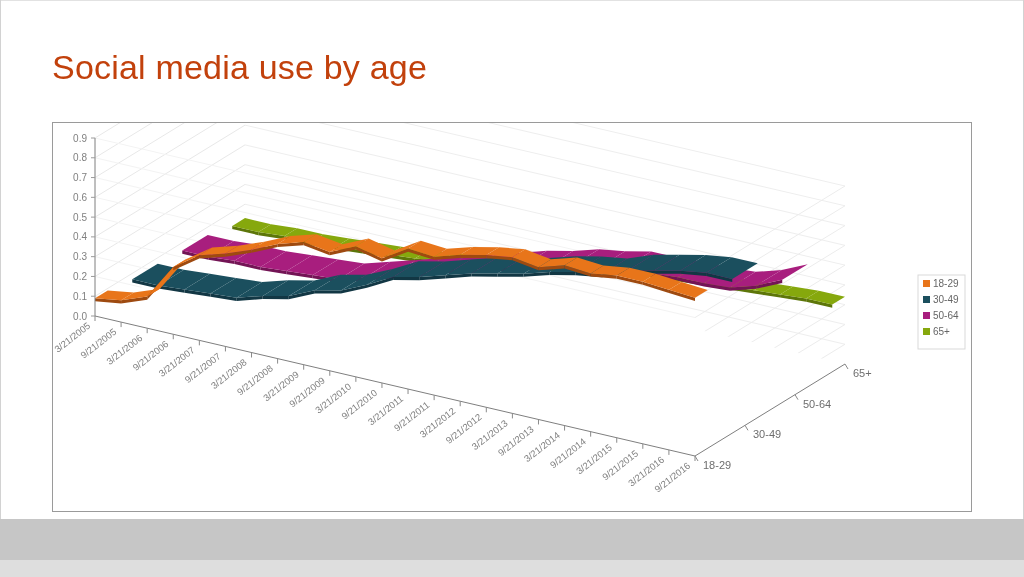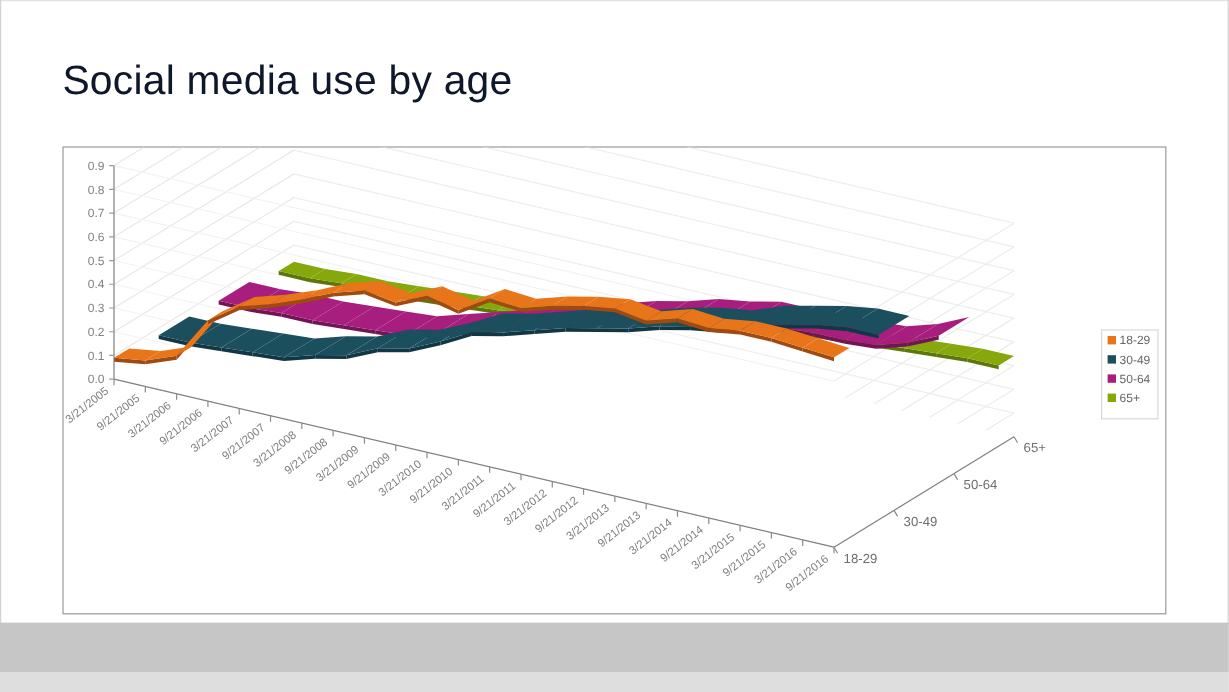--- a/index.html
+++ b/index.html
@@ -14,21 +14,21 @@
   .edge-left{position:absolute;left:0;top:0;width:1px;height:519px;background:#d2d2d2;}
   .edge-right{position:absolute;right:0;top:0;width:1px;height:519px;background:#d2d2d2;}
   .edge-top{position:absolute;left:0;top:0;width:1024px;height:1px;background:#e2e2e2;}
 
   .band-gray{position:absolute;left:0;top:519px;width:1024px;height:41px;background:#c6c6c6;}
   .band-light{position:absolute;left:0;top:560px;width:1024px;height:17px;background:#dedede;}
   .band-gray-line{position:absolute;left:0;top:519px;width:1024px;height:1px;background:#bcbcbc;}
 
   #slide-title{
     position:absolute;left:52px;top:48px;
-    font-size:34px;color:#0f172a;letter-spacing:.2px;
+    font-size:34px;color:#c2410c;letter-spacing:.2px;
     white-space:nowrap;
   }
 
   #chart-frame{
     position:absolute;left:52px;top:122px;
     width:920px;height:390px;
     background:#ffffff;border:1px solid #9a9a9a;
     box-sizing:border-box;
   }
   #chart-svg{position:absolute;left:0;top:0;width:920px;height:390px;display:block;}

